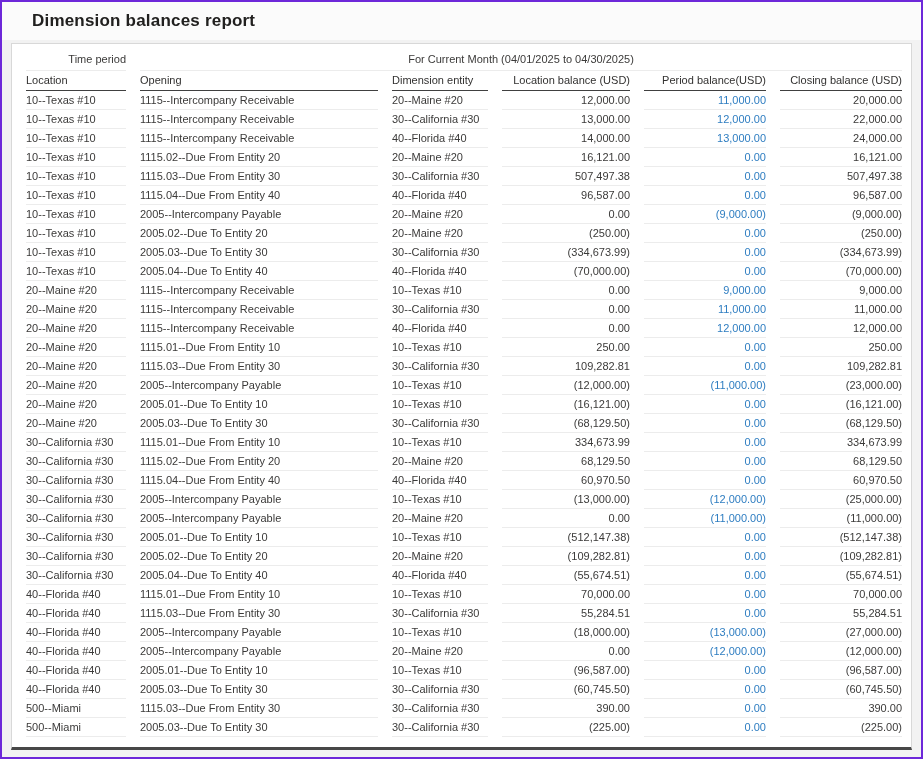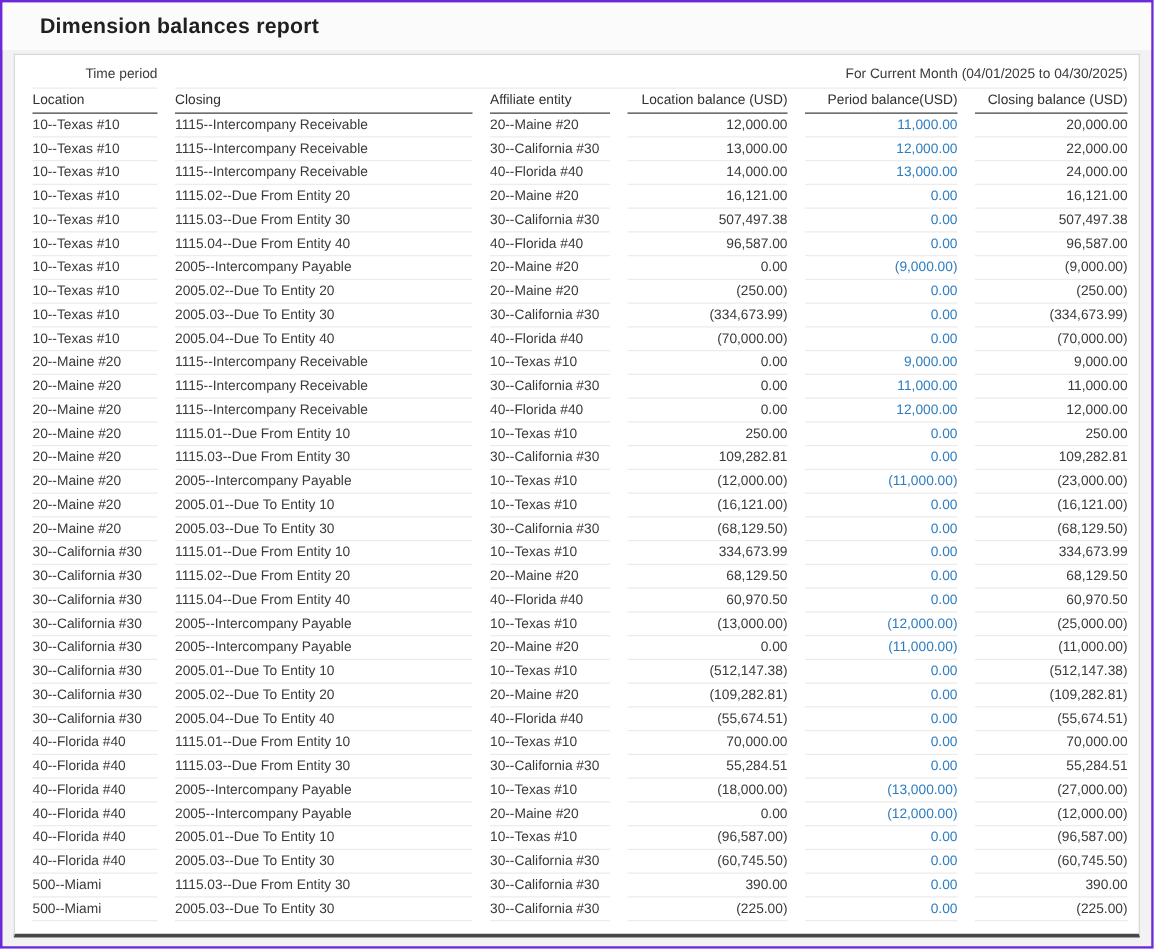--- a/index.html
+++ b/index.html
@@ -43,21 +43,21 @@
 
   col.c-location  { width:100px; }
   col.c-account   { width:238px; }
   col.c-affiliate { width:96px;  }
   col.c-open      { width:128px; }
   col.c-period    { width:122px; }
   col.c-close     { width:122px; }
 
   tr.meta-row td { padding:3px 0 4px 0; color:#3b3a39; }
   td.meta-label { text-align:right; }
-  td.meta-value { text-align:right; }
+  td.meta-value { text-align:center; }
 
   th {
     font-weight:400;
     color:#323130;
     padding:3px 0 4px 0;
     border-bottom:1px solid #404040;
     white-space:nowrap;
     overflow:hidden;
   }
   th.txt { text-align:left; }
@@ -93,22 +93,22 @@
           <col class="c-period">
           <col class="c-close">
       </colgroup>
       <thead>
         <tr class="meta-row">
           <td class="meta-label">Time period</td>
           <td class="meta-value" colspan="5">For Current Month (04/01/2025 to 04/30/2025)</td>
         </tr>
         <tr>
           <th class="txt">Location</th>
-          <th class="txt">Closing</th>
-          <th class="txt">Affiliate entity</th>
+          <th class="txt">Opening</th>
+          <th class="txt">Dimension entity</th>
           <th class="num">Location balance (USD)</th>
           <th class="num">Period balance(USD)</th>
           <th class="num">Closing balance (USD)</th>
         </tr>
       </thead>
       <tbody>
           <tr>
             <td class="txt">10--Texas #10</td>
             <td class="txt">1115--Intercompany Receivable</td>
             <td class="txt">20--Maine #20</td>

